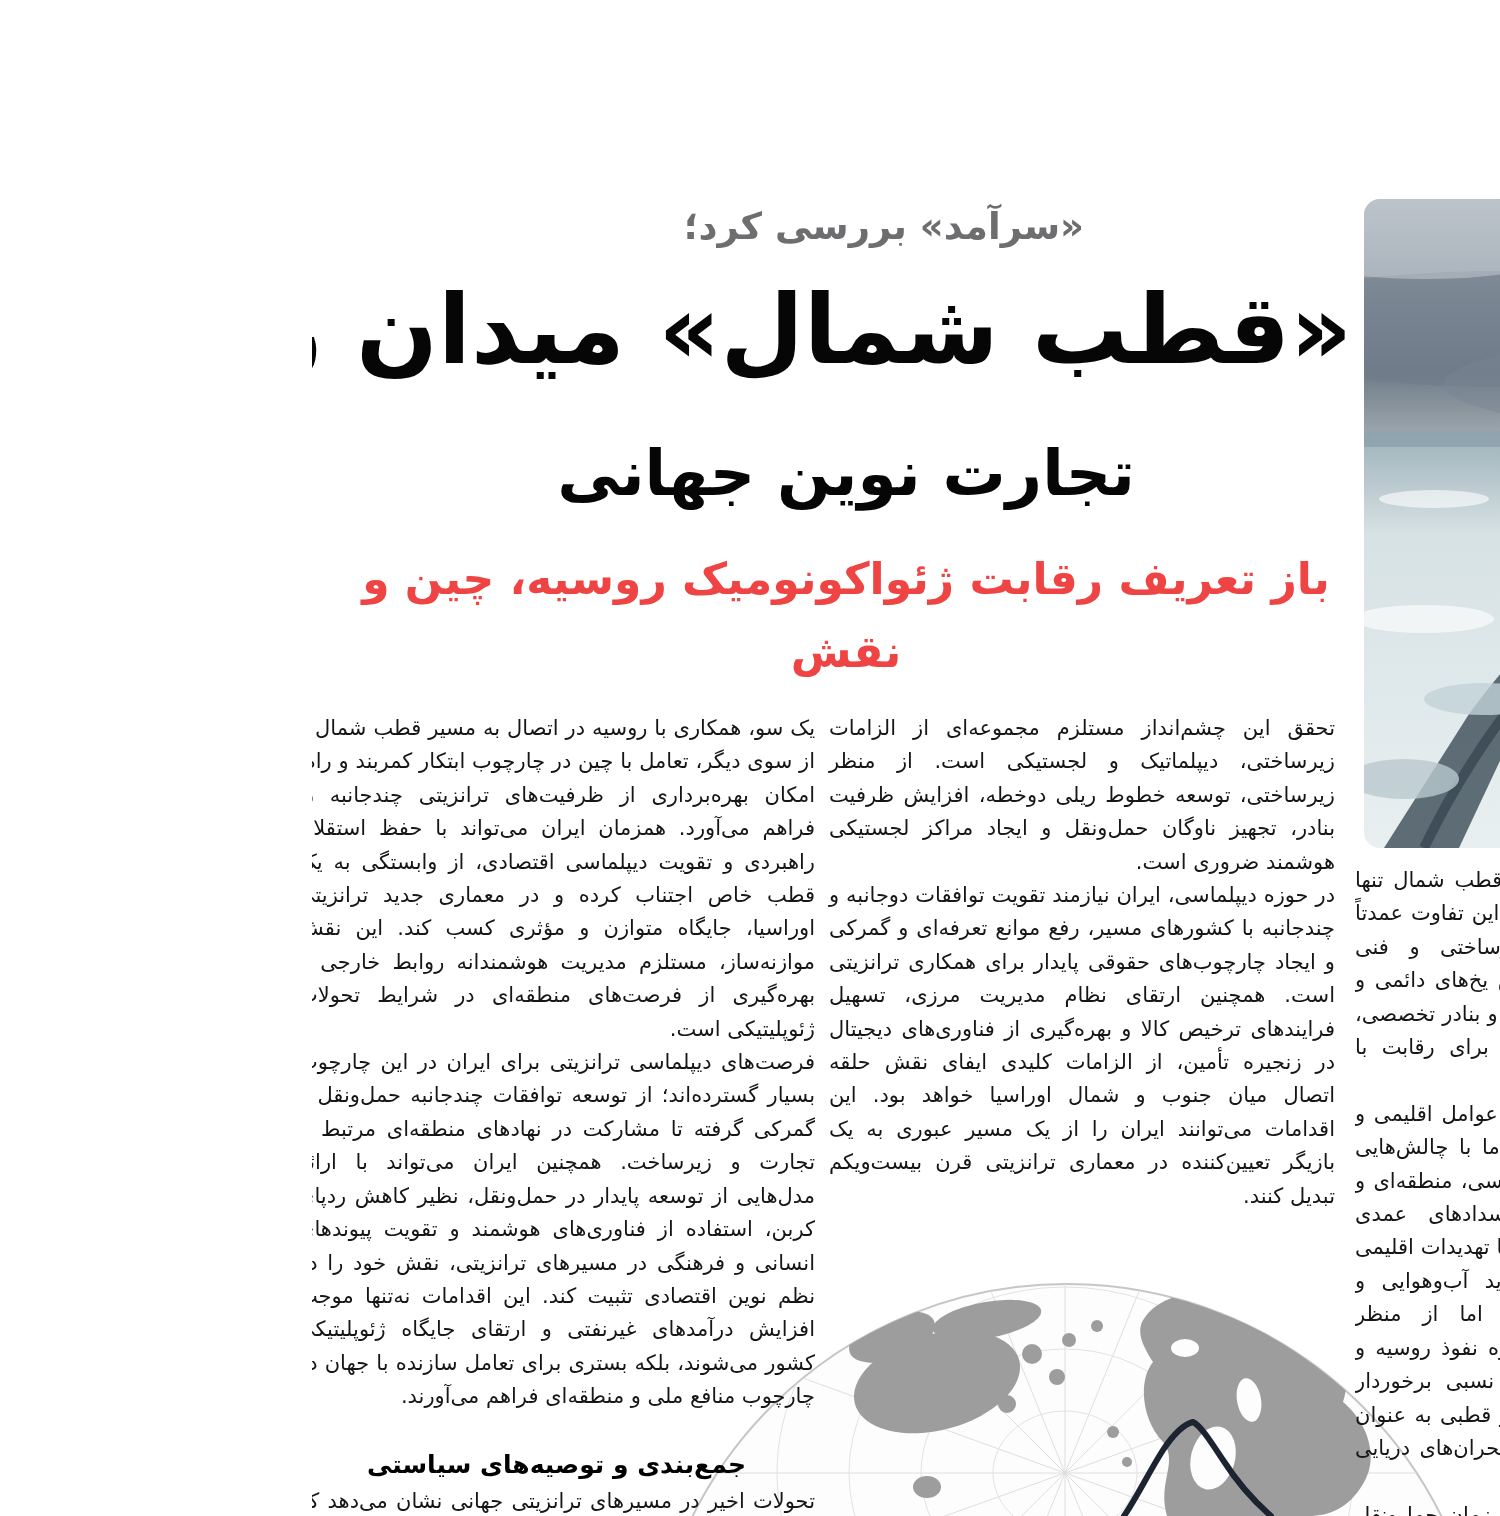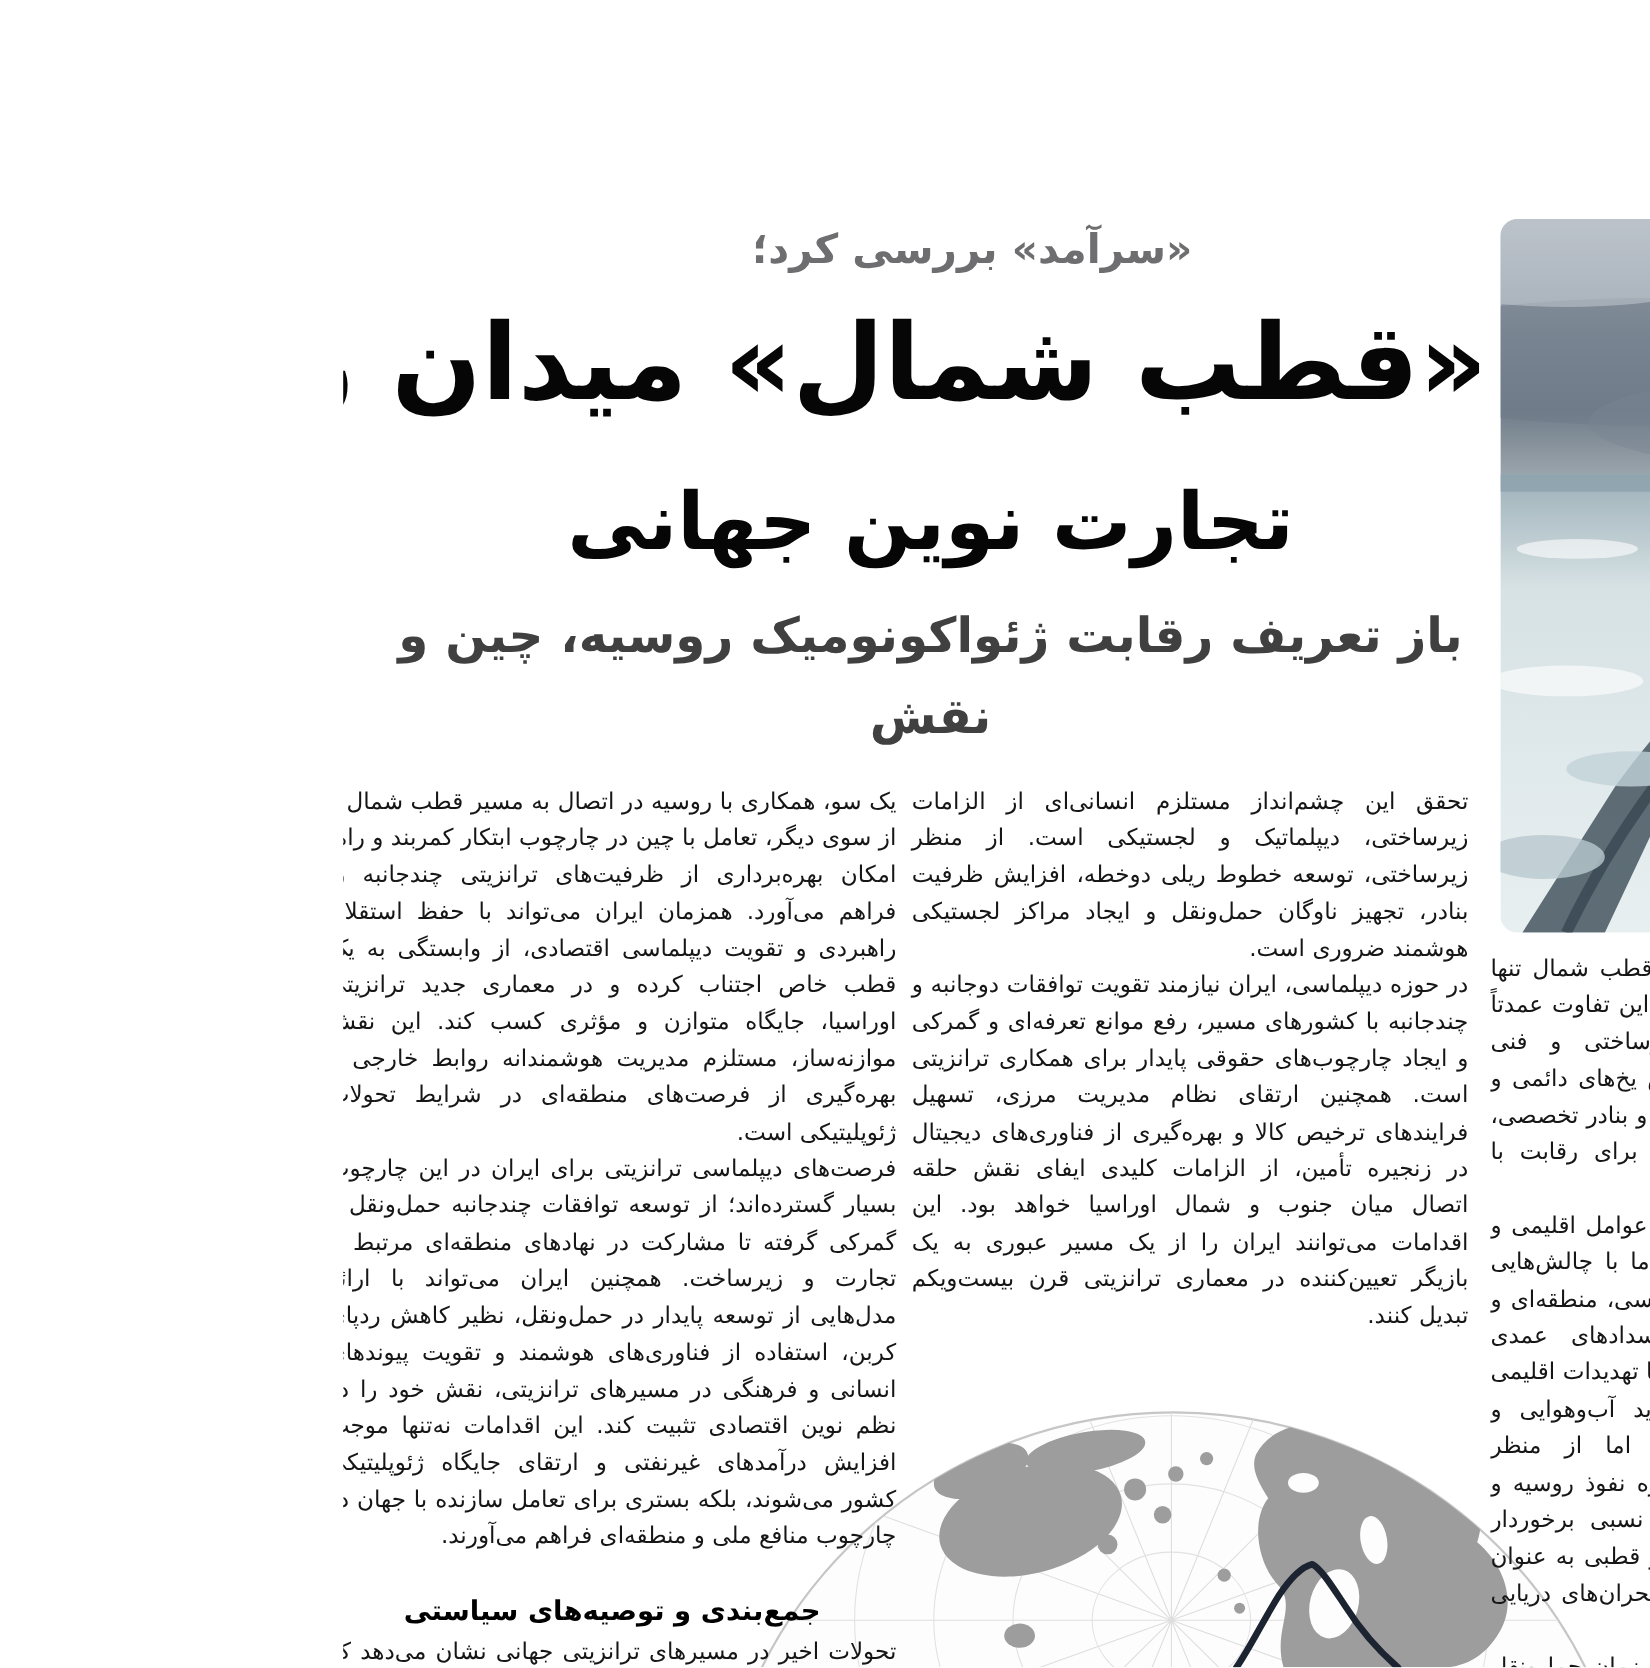--- a/index.html
+++ b/index.html
@@ -4,23 +4,23 @@
 <style>
   html,body{margin:0;padding:0;background:#ffffff;}
   .page{position:relative;width:1188px;height:1516px;background:#ffffff;overflow:hidden;
         font-family:"DejaVu Sans",sans-serif;direction:rtl;text-decoration:underline;}
   
   .kicker{position:absolute;left:372px;top:205px;width:400px;text-align:center;
           font-size:37px;font-weight:bold;color:#6e6e70;white-space:nowrap;}
   .headline{position:absolute;left:28px;top:254px;width:1012px;text-align:center;
             font-weight:bold;color:#060606;}
   .headline .l1{font-size:96px;line-height:152px;white-space:nowrap;letter-spacing:-2px;}
-  .headline .l2{font-size:72px;line-height:136px;white-space:nowrap;letter-spacing:-2px;}
+  .headline .l2{font-size:63px;line-height:136px;white-space:nowrap;letter-spacing:-2px;}
   .subhead{position:absolute;left:28px;top:542px;width:1012px;text-align:center;
-           font-weight:bold;color:#404040;font-size:44px;line-height:73px;}
+           font-weight:bold;color:#ef4444;font-size:44px;line-height:73px;}
   
   .col{position:absolute;font-size:21px;line-height:33.4px;text-align:justify;
        color:#161616;z-index:3;}
   .col p{margin:0;padding:0;}
   .col-left{left:-14px;top:712px;width:517px;height:804px;overflow:hidden;}
   .col-mid{left:517px;top:712px;width:506px;}
   .col-right{left:1043px;top:864px;width:500px;height:652px;overflow:hidden;}
   .col h3{margin:34px 0 4px 0;text-align:center;font-size:25px;font-weight:bold;color:#000;}
   
   .photo{position:absolute;left:1052px;top:199px;width:452px;height:649px;
@@ -110,21 +110,21 @@
         <polygon points="258,440 260,400 290,393 292,432" fill="#bb242c"></polygon>
         <polygon points="260,400 290,393 291,402 261,409" fill="#22262a"></polygon>
         <rect x="268" y="412" width="13" height="9" fill="#e8e8e8"></rect>
 
         <ellipse cx="236" cy="468" rx="14" ry="6" fill="#f2f5f6"></ellipse>
       </g>
     </svg>
   </div>
 
   <div class="col col-mid">
-    <p>تحقق این چشم‌انداز مستلزم انسانی‌ای از الزامات زیرساختی، دیپلماتیک و لجستیکی است. از منظر زیرساختی، توسعه خطوط ریلی دوخطه، افزایش ظرفیت بنادر، تجهیز ناوگان حمل‌ونقل و ایجاد مراکز لجستیکی هوشمند ضروری است.</p>
+    <p>تحقق این چشم‌انداز مستلزم مجموعه‌ای از الزامات زیرساختی، دیپلماتیک و لجستیکی است. از منظر زیرساختی، توسعه خطوط ریلی دوخطه، افزایش ظرفیت بنادر، تجهیز ناوگان حمل‌ونقل و ایجاد مراکز لجستیکی هوشمند ضروری است.</p>
     <p>در حوزه دیپلماسی، ایران نیازمند تقویت توافقات دوجانبه و چندجانبه با کشورهای مسیر، رفع موانع تعرفه‌ای و گمرکی و ایجاد چارچوب‌های حقوقی پایدار برای همکاری ترانزیتی است. همچنین ارتقای نظام مدیریت مرزی، تسهیل فرایندهای ترخیص کالا و بهره‌گیری از فناوری‌های دیجیتال در زنجیره تأمین، از الزامات کلیدی ایفای نقش حلقه اتصال میان جنوب و شمال اوراسیا خواهد بود. این اقدامات می‌توانند ایران را از یک مسیر عبوری به یک بازیگر تعیین‌کننده در معماری ترانزیتی قرن بیست‌ویکم تبدیل کنند.</p>
   </div>
 
   <div class="col col-left">
     <p>یک سو، همکاری با روسیه در اتصال به مسیر قطب شمال و از سوی دیگر، تعامل با چین در چارچوب ابتکار کمربند و راه، امکان بهره‌برداری از ظرفیت‌های ترانزیتی چندجانبه را فراهم می‌آورد. همزمان ایران می‌تواند با حفظ استقلال راهبردی و تقویت دیپلماسی اقتصادی، از وابستگی به یک قطب خاص اجتناب کرده و در معماری جدید ترانزیتی اوراسیا، جایگاه متوازن و مؤثری کسب کند. این نقش موازنه‌ساز، مستلزم مدیریت هوشمندانه روابط خارجی و بهره‌گیری از فرصت‌های منطقه‌ای در شرایط تحولات ژئوپلیتیکی است.</p>
     <p>فرصت‌های دیپلماسی ترانزیتی برای ایران در این چارچوب بسیار گسترده‌اند؛ از توسعه توافقات چندجانبه حمل‌ونقل و گمرکی گرفته تا مشارکت در نهادهای منطقه‌ای مرتبط با تجارت و زیرساخت. همچنین ایران می‌تواند با ارائه مدل‌هایی از توسعه پایدار در حمل‌ونقل، نظیر کاهش ردپای کربن، استفاده از فناوری‌های هوشمند و تقویت پیوندهای انسانی و فرهنگی در مسیرهای ترانزیتی، نقش خود را در نظم نوین اقتصادی تثبیت کند. این اقدامات نه‌تنها موجب افزایش درآمدهای غیرنفتی و ارتقای جایگاه ژئوپلیتیکی کشور می‌شوند، بلکه بستری برای تعامل سازنده با جهان در چارچوب منافع ملی و منطقه‌ای فراهم می‌آورند.</p>
     <h3>جمع‌بندی و توصیه‌های سیاستی</h3>
     <p>تحولات اخیر در مسیرهای ترانزیتی جهانی نشان می‌دهد که شمالگان، با وجود ظرفیت محدود فعلی، در حال تبدیل شدن به یکی از محورهای راهبردی تجارت بین‌المللی است و ترسیم مسیر یک کریدور قطب شمال</p>
   </div>
 

